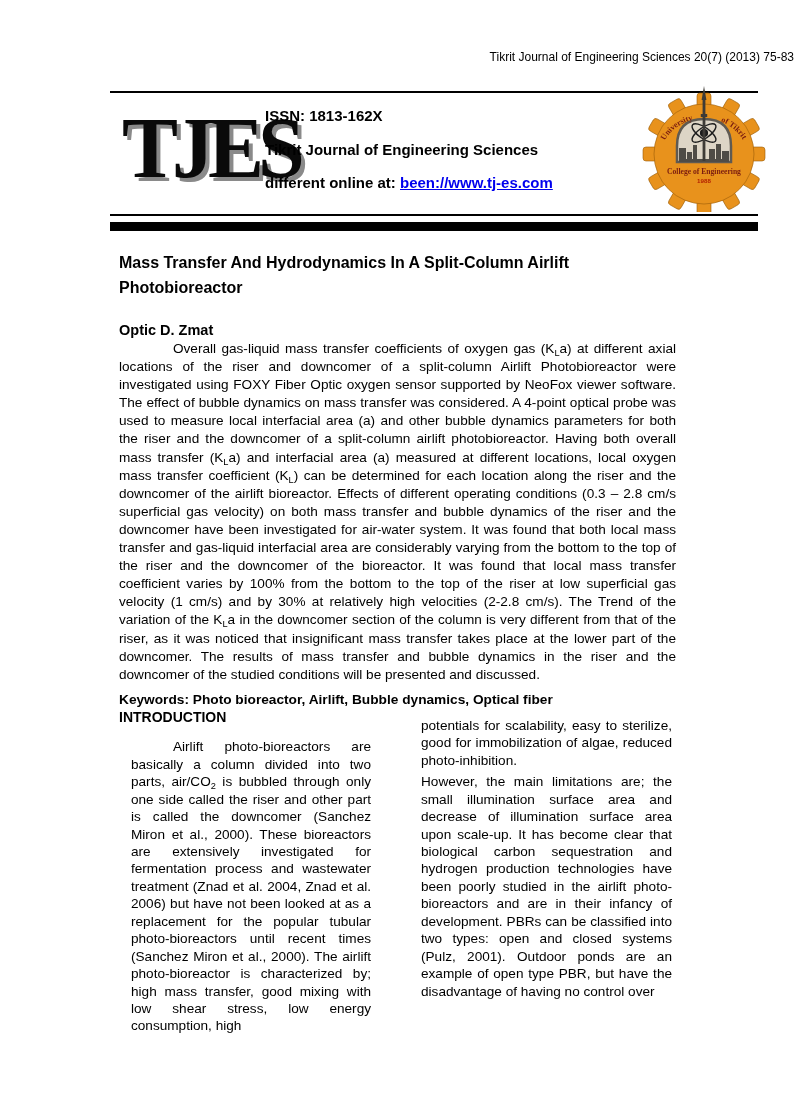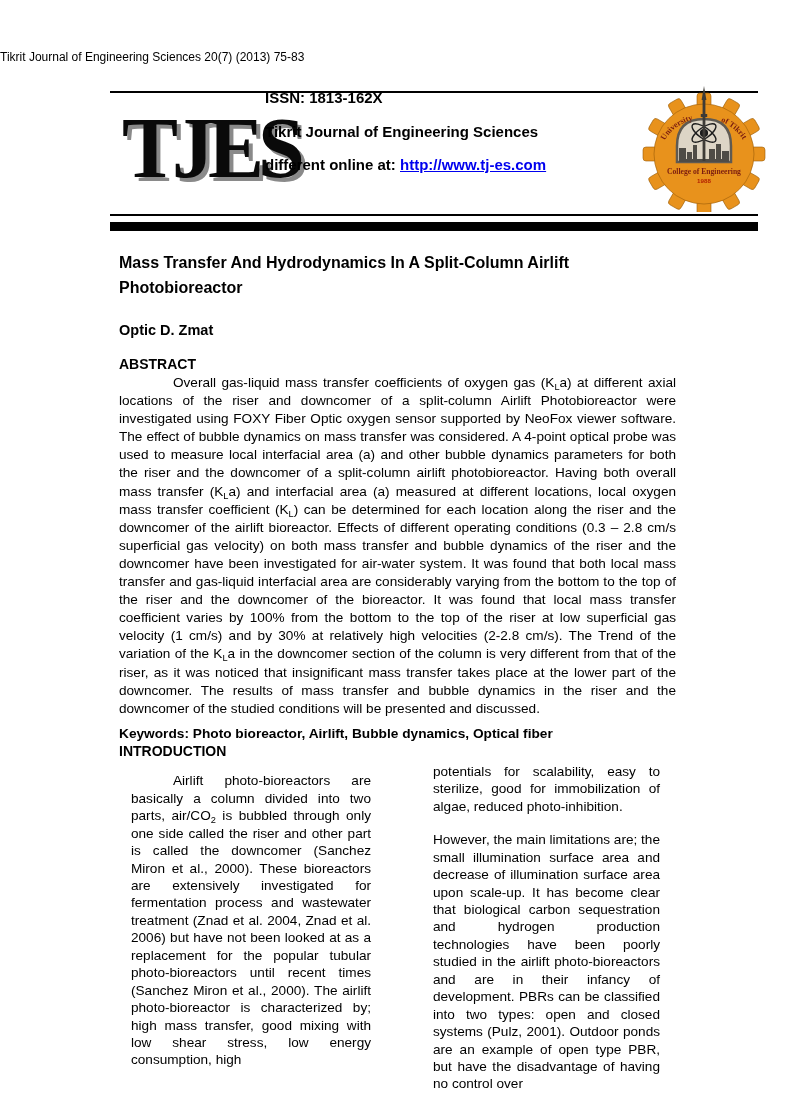--- a/index.html
+++ b/index.html
@@ -3,33 +3,33 @@
 <meta charset="utf-8">
 <style>
   html,body{margin:0;padding:0;background:#888;}
   .page{
     position:relative;width:794px;height:1111px;margin:0 auto;
     background:#ffffff;outline:1px solid #bbb;overflow:hidden;
     font-family:"Liberation Sans","DejaVu Sans",sans-serif;color:#000;
   }
   .running-head{
     position:absolute;top:50px;left:0;width:100%;
-    text-align:left;font-size:12px;color:#000;
+    text-align:right;font-size:12px;color:#000;
   }
   .rule-thin-top{position:absolute;left:110px;top:91px;width:648px;height:2px;background:#000;}
   .rule-thin-bottom{position:absolute;left:110px;top:214px;width:648px;height:2px;background:#000;}
   .rule-thick{position:absolute;left:110px;top:222px;width:648px;height:9px;background:#000;}
   .tjes-logo{
     position:absolute;left:122px;top:96px;width:140px;height:110px;
     font-family:"Liberation Serif","DejaVu Serif",serif;
     font-weight:bold;font-size:84px;letter-spacing:-6px;line-height:104px;
     color:#0a0a0a;text-shadow:4px 4px 0 #8a8a8a;
     transform:scaleY(1.04);
   }
-  .header-text{position:absolute;left:265px;top:89px;width:330px;}
+  .header-text{position:absolute;left:265px;top:107px;width:330px;}
   .header-text .issn{font-size:15px;font-weight:bold;}
   .header-text .jname{font-size:15px;font-weight:bold;margin-top:17px;}
   .header-text .avail{font-size:15px;font-weight:bold;margin-top:16px;}
   .header-text a.url{color:#0000ee;text-decoration:underline;font-weight:bold;cursor:pointer;}
   .emblem{position:absolute;left:638px;top:86px;width:132px;height:126px;}
   .content{position:absolute;left:119px;top:245px;width:557px;}
   .title{font-size:16px;font-weight:bold;line-height:24.5px;margin:6px 0 0 0;}
   .author{font-size:14.5px;font-weight:bold;margin-top:22px;}
   .affiliation{font-size:14.5px;font-style:italic;margin-top:14px;}
   .abs-head{font-size:14px;font-weight:bold;margin-top:18px;}
@@ -38,37 +38,37 @@
     text-indent:54px;margin-top:2px;
   }
   sub{font-size:0.68em;vertical-align:-0.3em;line-height:0;}
   .keywords{font-size:13.7px;font-weight:bold;margin-top:8px;}
   .cols{display:flex;margin-top:2px;}
   .col-left{width:264px;margin-right:34px;}
   .col-right{width:259px;padding-top:4px;}
   .col-left,.col-right{font-size:13.6px;line-height:17.45px;text-align:justify;}
   .intro-head{font-weight:bold;font-size:14px;text-align:left;}
   .col-left p{margin:12px;text-indent:42px;}
-  .col-right p{margin:16px;}
+  .col-right p{margin:4px;}
 </style>
 </head>
 <body>
 
 <div class="page">
 
   <div class="running-head">Tikrit Journal of Engineering Sciences 20(7) (2013) 75-83</div>
 
   <div class="rule-thin-top"></div>
 
   <div class="tjes-logo">TJES</div>
 
   <div class="header-text">
     <div class="issn">ISSN: 1813-162X</div>
     <div class="jname">Tikrit Journal of Engineering Sciences</div>
-    <div class="avail"><span>different online at: </span><a class="url">http://www.tj-es.com</a></div>
+    <div class="avail"><span>different online at: </span><a class="url">been://www.tj-es.com</a></div>
   </div>
 
   <div class="emblem">
     <svg viewBox="0 0 132 126" width="132" height="126">
 
       <g fill="#E8921C" stroke="#9a5d08" stroke-width="0.6">
         <rect x="59" y="7" width="14" height="18" rx="3" transform="rotate(0 66 68)"></rect>
         <rect x="59" y="7" width="14" height="18" rx="3" transform="rotate(30 66 68)"></rect>
         <rect x="59" y="7" width="14" height="18" rx="3" transform="rotate(60 66 68)"></rect>
         <rect x="59" y="7" width="14" height="18" rx="3" transform="rotate(90 66 68)"></rect>
@@ -118,21 +118,20 @@
       <text x="66" y="97" text-anchor="middle" font-size="6.2" font-weight="bold" fill="#b32000">1988</text>
     </svg>
   </div>
 
   <div class="rule-thin-bottom"></div>
   <div class="rule-thick"></div>
 
   <div class="content">
     <div class="title">Mass Transfer And Hydrodynamics In A Split-Column Airlift Photobioreactor</div>
     <div class="author">Optic D. Zmat</div>
-    <div class="abs-head">ABSTRACT</div>
     <div class="abstract"><span>Overall gas-liquid mass transfer coefficients of oxygen gas (K</span><sub>L</sub><span>a) at different axial locations of the riser and downcomer of a split-column Airlift Photobioreactor were investigated using FOXY Fiber Optic oxygen sensor supported by NeoFox viewer software. The effect of bubble dynamics on mass transfer was considered. A 4-point optical probe was used to measure local interfacial area (a) and other bubble dynamics parameters for both the riser and the downcomer of a split-column airlift photobioreactor. Having both overall mass transfer (K</span><sub>L</sub><span>a) and interfacial area (a) measured at different locations, local oxygen mass transfer coefficient (K</span><sub>L</sub><span>) can be determined for each location along the riser and the downcomer of the airlift bioreactor. Effects of different operating conditions (0.3 – 2.8 cm/s superficial gas velocity) on both mass transfer and bubble dynamics of the riser and the downcomer have been investigated for air-water system. It was found that both local mass transfer and gas-liquid interfacial area are considerably varying from the bottom to the top of the riser and the downcomer of the bioreactor. It was found that local mass transfer coefficient varies by 100% from the bottom to the top of the riser at low superficial gas velocity (1 cm/s) and by 30% at relatively high velocities (2-2.8 cm/s). The Trend of the variation of the K</span><sub>L</sub><span>a in the downcomer section of the column is very different from that of the riser, as it was noticed that insignificant mass transfer takes place at the lower part of the downcomer. The results of mass transfer and bubble dynamics in the riser and the downcomer of the studied conditions will be presented and discussed.</span></div>
     <div class="keywords">Keywords:  Photo bioreactor, Airlift,  Bubble dynamics, Optical fiber</div>
 
     <div class="cols">
       <div class="col-left">
         <div class="intro-head">INTRODUCTION</div>
         <p><span>Airlift photo-bioreactors are basically a column divided into two parts, air/CO</span><sub>2</sub><span> is bubbled through only one side called the riser and other part is called the downcomer (Sanchez Miron et al., 2000). These bioreactors are extensively investigated for fermentation process and wastewater treatment (Znad et al. 2004, Znad et al. 2006) but have not been looked at as a replacement for the popular tubular photo-bioreactors until recent times (Sanchez Miron et al., 2000). The airlift photo-bioreactor is characterized by; high mass transfer, good mixing with low shear stress, low energy consumption, high</span></p>
       </div>
       <div class="col-right">
         <p>potentials for scalability, easy to sterilize, good for immobilization of algae, reduced photo-inhibition.</p>

